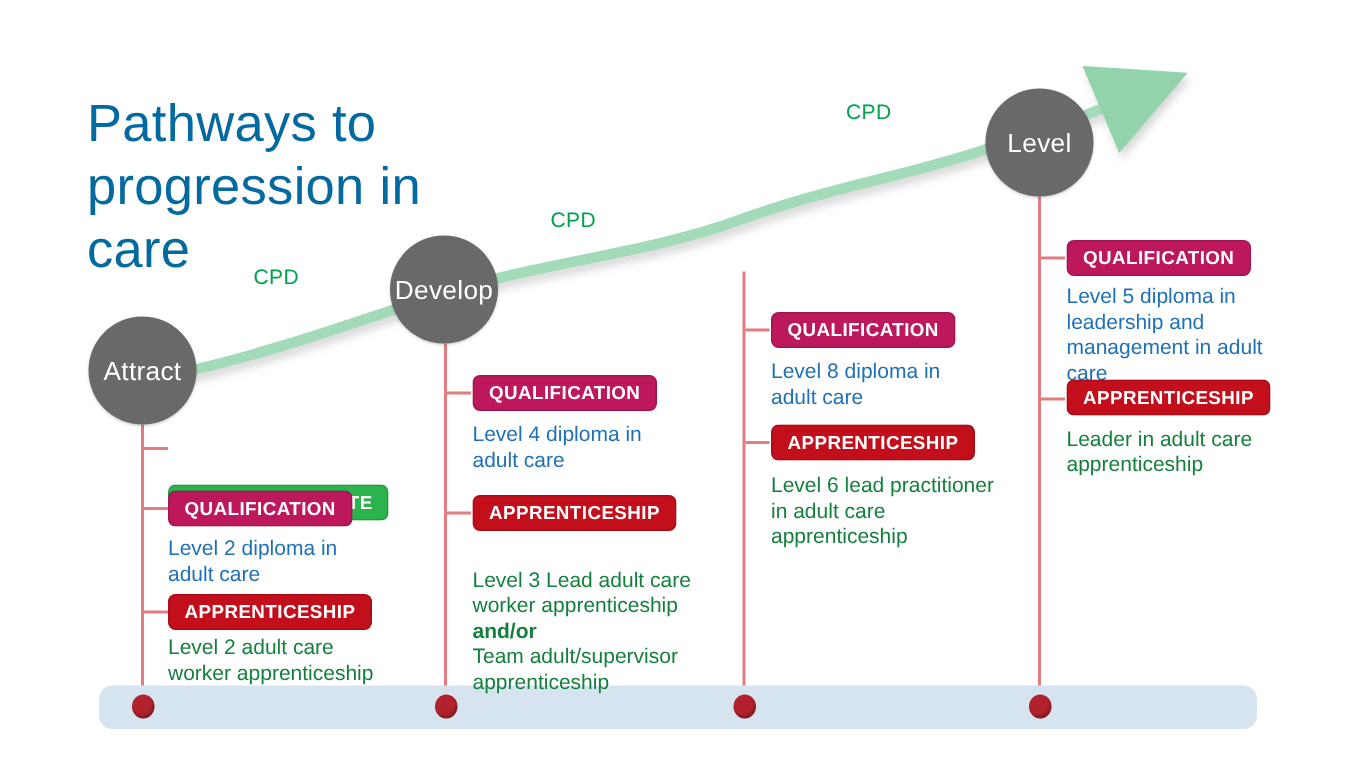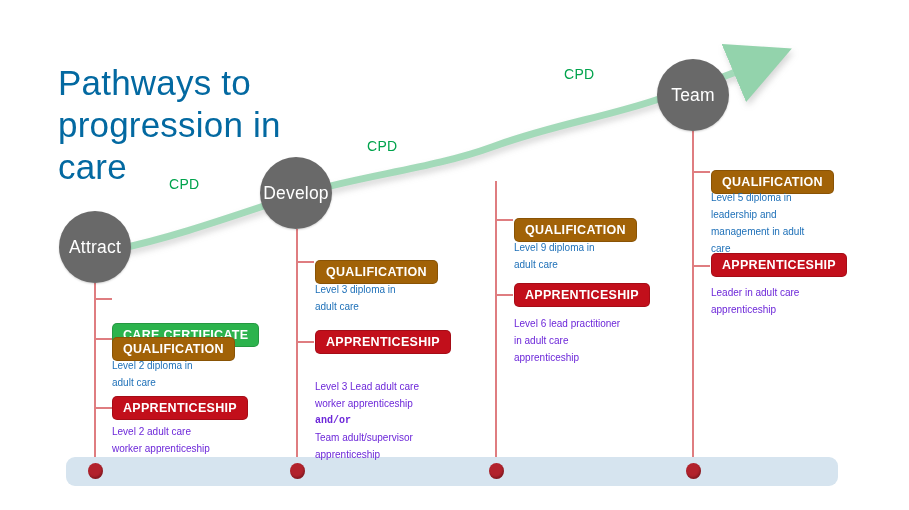--- a/index.html
+++ b/index.html
@@ -49,27 +49,27 @@
   .dot{width:15px;height:16px;border-radius:50%;background:#b2222c;box-shadow:inset -1px -2px 2px rgba(0,0,0,0.25);}
   .dot-attract{left:88px;top:463px;} .dot-develop{left:290px;top:463px;}
   .dot-progress{left:489px;top:463px;} .dot-lead{left:686px;top:463px;}
   
   .badge{
     display:inline-block;padding:4px 10px;border-radius:5px;
     color:#fff;font-size:12.5px;font-weight:bold;letter-spacing:0.3px;
     border:1px solid rgba(0,0,0,0.15);white-space:nowrap;
   }
   .badge-green{background:#2cb34d;}
-  .badge-blue{background:#a16207;margin-top:10px;}
+  .badge-blue{background:#be185d;}
   .badge-red{background:#c20f1b;}
   
-  .desc{font-size:10px;line-height:17px;white-space:pre-line;width:180px;}
+  .desc{font-size:14px;line-height:17px;white-space:pre-line;width:180px;}
   .desc-blue{color:#1e70b8;}
-  .desc-red{color:#6d28d9;}
-  .desc b{display:block;font-family:Liberation Mono, monospace;}
+  .desc-red{color:#15803d;}
+  .desc b{display:block;}
   
   .colA{left:112px;} .colD{left:315px;} .colP{left:514px;} .colL{left:711px;}
   .a-cc{top:287px;margin-top:36px;} .a-q{top:327px;} .a-qd{top:357px;} .a-ap{top:396px;} .a-ad{top:423px;}
   .d-q{top:250px;}  .d-qd{top:281px;} .d-ap{top:330px;} .d-ad{top:361px;}
   .p-q{top:208px;}  .p-qd{top:239px;} .p-ap{top:283px;} .p-ad{top:315px;}
   .l-q{top:160px;}  .l-qd{top:189px;} .l-ap{top:253px;} .l-ad{top:284px;}
 </style>
 </head>
 <body>
 
@@ -118,43 +118,43 @@
   <div class="abs dot dot-progress"></div>
   <div class="abs dot dot-lead"></div>
 
   <div class="abs circle c-develop">
       <span>Develop</span>
     </div>
   <div class="abs circle c-attract">
       <span>Attract</span>
     </div>
   <div class="abs circle c-lead">
-      <span>Team</span>
+      <span>Level</span>
     </div>
 
   <span class="abs badge badge-green colA a-cc">CARE CERTIFICATE</span>
   <span class="abs badge badge-blue  colA a-q">QUALIFICATION</span>
   <div class="abs desc desc-blue    colA a-qd">Level 2 diploma in
 adult care</div>
   <span class="abs badge badge-red   colA a-ap">APPRENTICESHIP</span>
   <div class="abs desc desc-red     colA a-ad">Level 2 adult care
 worker apprenticeship</div>
 
   <span class="abs badge badge-blue colD d-q">QUALIFICATION</span>
-  <div class="abs desc desc-blue   colD d-qd">Level 3 diploma in
+  <div class="abs desc desc-blue   colD d-qd">Level 4 diploma in
 adult care</div>
   <span class="abs badge badge-red  colD d-ap">APPRENTICESHIP</span>
   <div class="abs desc desc-red    colD d-ad">
     <span>Level 3 Lead adult care
 worker apprenticeship</span><b>and/or</b><span>Team adult/supervisor
 apprenticeship</span>
   </div>
 
   <span class="abs badge badge-blue colP p-q">QUALIFICATION</span>
-  <div class="abs desc desc-blue   colP p-qd">Level 9 diploma in
+  <div class="abs desc desc-blue   colP p-qd">Level 8 diploma in
 adult care</div>
   <span class="abs badge badge-red  colP p-ap">APPRENTICESHIP</span>
   <div class="abs desc desc-red    colP p-ad">Level 6 lead practitioner
 in adult care
 apprenticeship</div>
 
   <span class="abs badge badge-blue colL l-q">QUALIFICATION</span>
   <div class="abs desc desc-blue   colL l-qd">Level 5 diploma in
 leadership and
 management in adult

